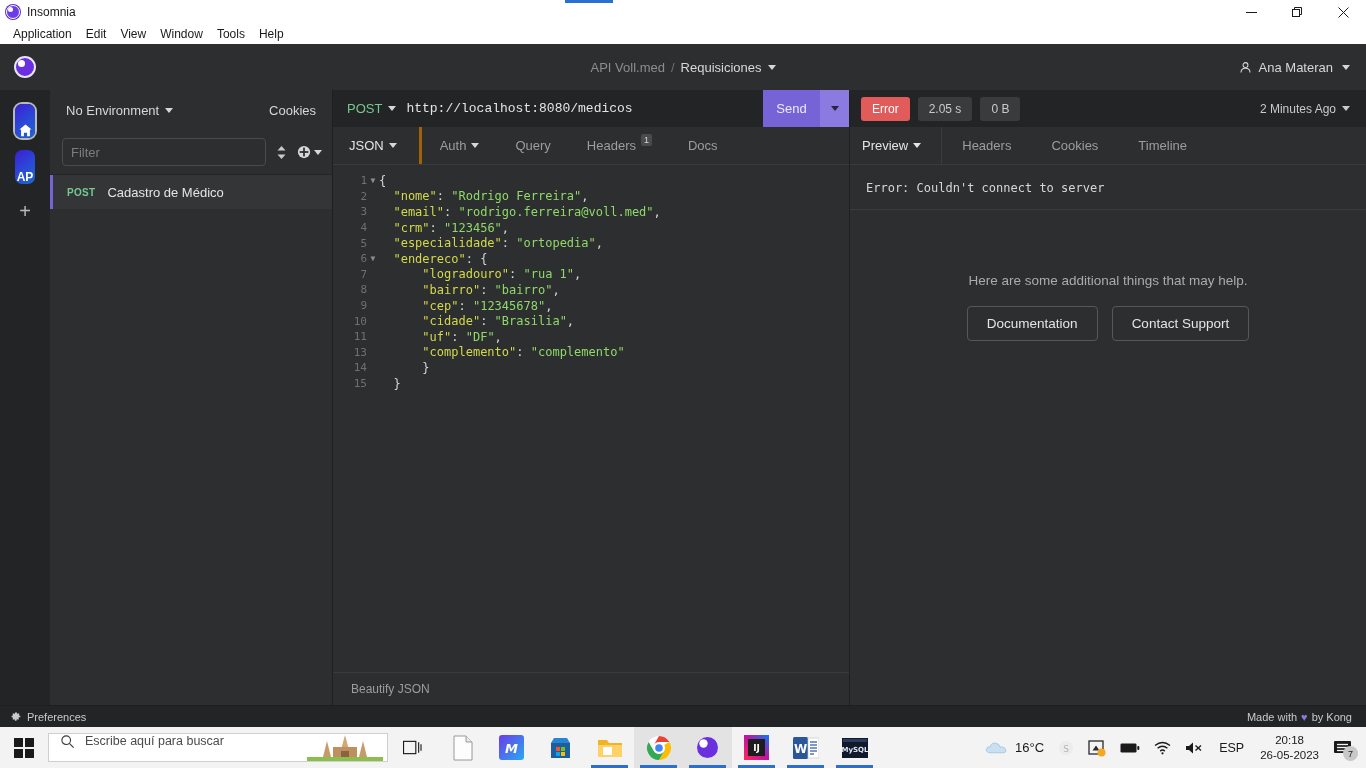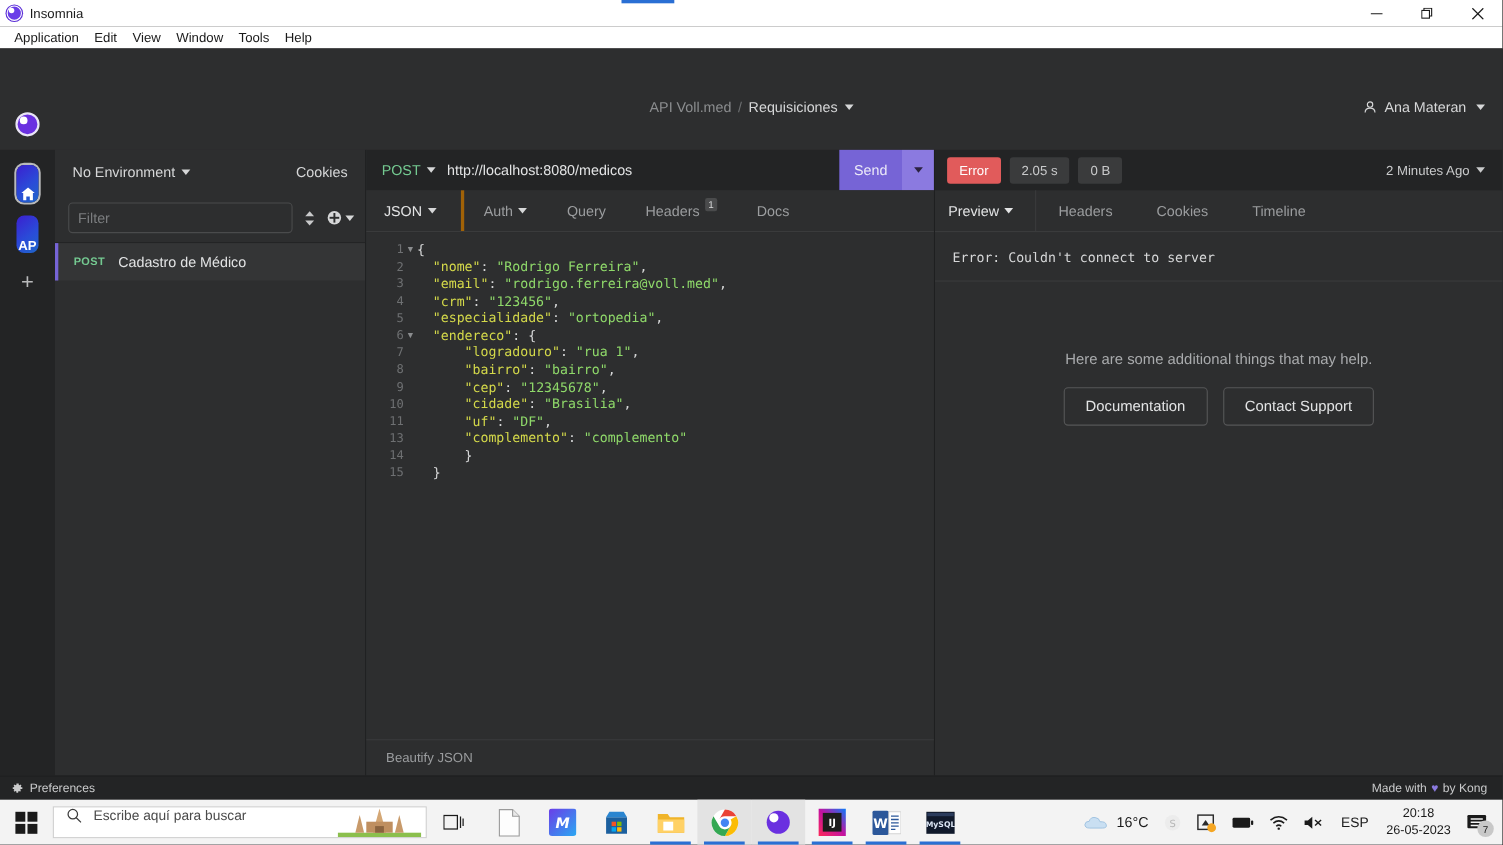--- a/index.html
+++ b/index.html
@@ -47,22 +47,22 @@
   }
 
   
   .app {
     position: absolute; top: 44px; left: 0; width: 1366px; height: 683px;
     background: #2d2e2f; display: flex; flex-direction: column;
   }
 
   
   .app-header {
-    height: 46px; background: #2d2e2f; display: flex; 
-    position: relative; flex: 0 0 46px; margin-top: 46px;
+    height: 46px; background: #2d2e2f; display: flex; align-items: center;
+    position: relative; flex: 0 0 46px;
   }
   .logo-slot { width: 50px; display: flex; align-items: center; justify-content: center; }
   .insomnia-logo {
     width: 22px; height: 22px; border-radius: 50%;
     background: #6a30e0; border: 2px solid #e9e5f5; position: relative;
   }
   .insomnia-logo::after {
     content: ""; position: absolute; top: 2px; left: 2px;
     width: 7px; height: 7px; border-radius: 50%; background: #ffffff;
   }
@@ -141,21 +141,21 @@
   }
   .url-bar {
     height: 37px; background: #232425; display: flex; align-items: center;
     flex: 0 0 37px;
   }
   .method-sel {
     display: flex; align-items: center; gap: 6px; padding: 0 10px 0 14px;
     font-size: 13px; color: #74c991;
   }
   .method-sel .caret { color: #d6d7d8; }
-  .url-text { flex: 1; font-size: 13px; color: #e3e4e5; }
+  .url-text { flex: 1; font-size: 13px; color: #e3e4e5; font-family: Liberation Mono, monospace; }
   .send-btn {
     width: 57px; height: 37px; background: #7664d6; color: #eceaf8;
     display: flex; align-items: center; justify-content: center; font-size: 13px;
   }
   .send-caret {
     width: 29px; height: 37px; background: #8b7ae0; display: flex;
     align-items: center; justify-content: center; color: #2b2240;
   }
   .req-tabs {
     height: 38px; display: flex; align-items: stretch; background: #2d2e2f;

